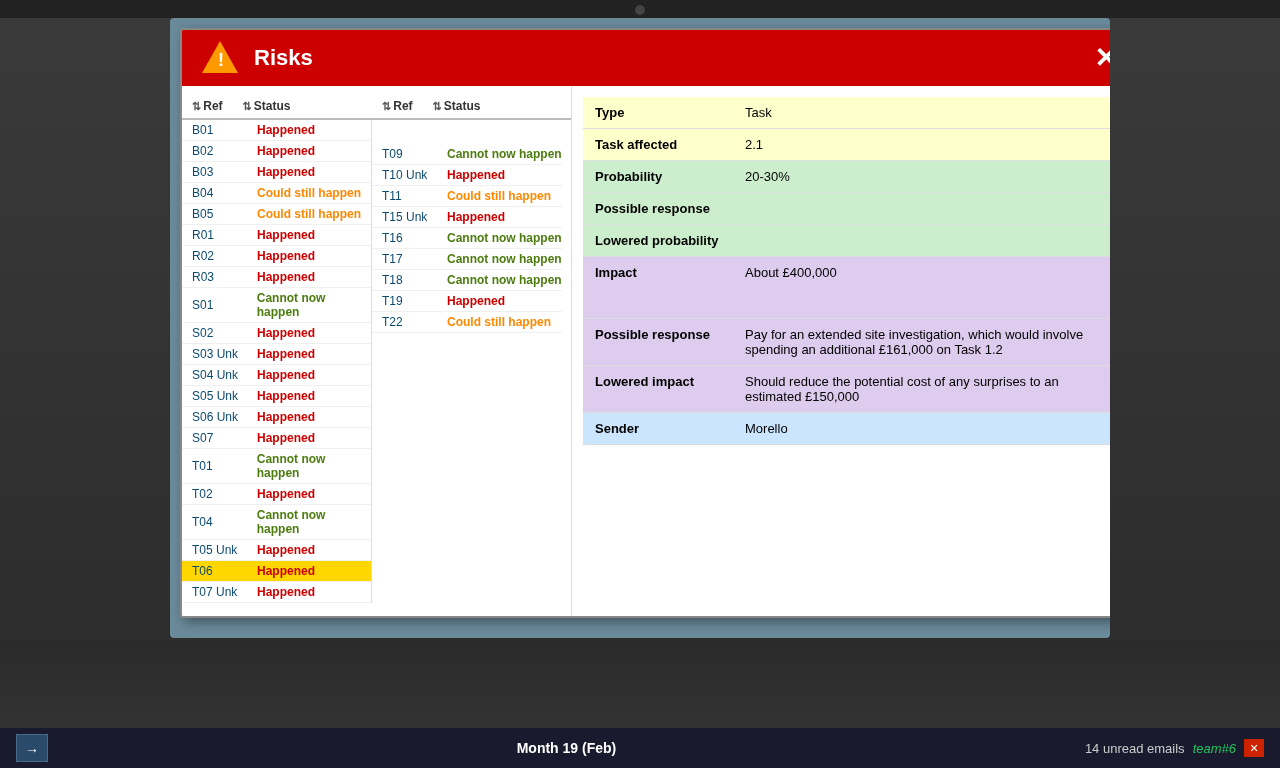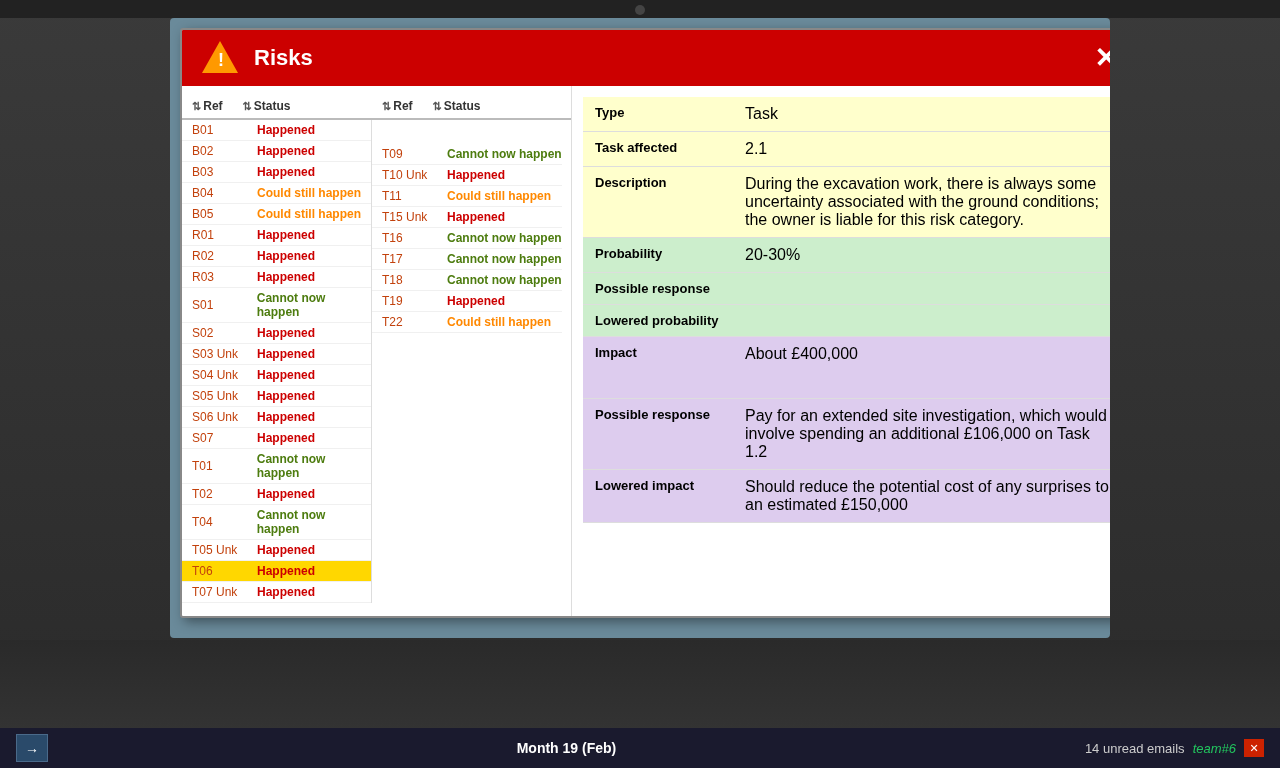--- a/index.html
+++ b/index.html
@@ -185,21 +185,21 @@
     }
 
     .risk-row.selected {
       background: #ffd700;
     }
 
     .risk-ref {
       width: 75px;
       padding-left: 10px;
       font-size: 12px;
-      color: #c2410c;
+      color: #0c4a6e;
     }
 
     .risk-status {
       font-size: 12px;
       font-weight: bold;
     }
 
     .status-happened { color: #cc0000; }
     .status-cannot { color: #4d7c0f; }
     .status-could { color: #ff8800; }
@@ -223,21 +223,21 @@
     .detail-label {
       font-weight: bold;
       font-size: 13px;
       padding: 8px 12px;
       vertical-align: top;
       width: 150px;
       white-space: nowrap;
     }
 
     .detail-value {
-      font-size: 16px;
+      font-size: 13px;
       padding: 8px 12px;
       vertical-align: top;
     }
 
     .row-type { background: #ffffcc; }
     .row-task { background: #ffffcc; }
     .row-description { background: #ffffcc; }
     .row-probability { background: #cceecc; margin-top: 12px; }
     .row-possible-response { background: #cceecc; }
     .row-lowered-probability { background: #cceecc; }
@@ -524,47 +524,47 @@
           <table class="detail-table">
             <tbody>
                 <tr class="detail-row row-type">
               <td class="detail-label">Type</td>
               <td class="detail-value">Task</td>
             </tr>
             <tr class="detail-row row-task">
               <td class="detail-label">Task affected</td>
               <td class="detail-value">2.1</td>
             </tr>
-            <tr class="detail-row row-description">
-              <td class="detail-label">Description</td>
-              <td class="detail-value" style="height:60px;">During the excavation work, there is always some uncertainty associated with the ground conditions; the owner is liable for this risk category.</td>
-            </tr>
             <tr class="detail-row row-probability">
               <td class="detail-label">Probability</td>
               <td class="detail-value">20-30%</td>
             </tr>
             <tr class="detail-row row-possible-response">
               <td class="detail-label">Possible response</td>
               <td class="detail-value" style="height:30px;"></td>
             </tr>
             <tr class="detail-row row-lowered-probability">
               <td class="detail-label">Lowered probability</td>
               <td class="detail-value" style="height:20px;"></td>
             </tr>
             <tr class="detail-row row-impact">
               <td class="detail-label">Impact</td>
               <td class="detail-value" style="height:62px;">About £400,000</td>
             </tr>
             <tr class="detail-row row-impact-response">
               <td class="detail-label">Possible response</td>
-              <td class="detail-value">Pay for an extended site investigation, which would involve spending an additional £106,000 on Task 1.2</td>
+              <td class="detail-value">Pay for an extended site investigation, which would involve spending an additional £161,000 on Task 1.2</td>
             </tr>
             <tr class="detail-row row-lowered-impact">
               <td class="detail-label">Lowered impact</td>
               <td class="detail-value">Should reduce the potential cost of any surprises to an estimated £150,000</td>
+            </tr>
+            <tr class="detail-row row-sender">
+              <td class="detail-label">Sender</td>
+              <td class="detail-value">Morello</td>
             </tr>
           </tbody>
             </table>
         </div>
 
       </div>
     </div>
   </div>
 
   <div class="laptop-bottom"></div>

